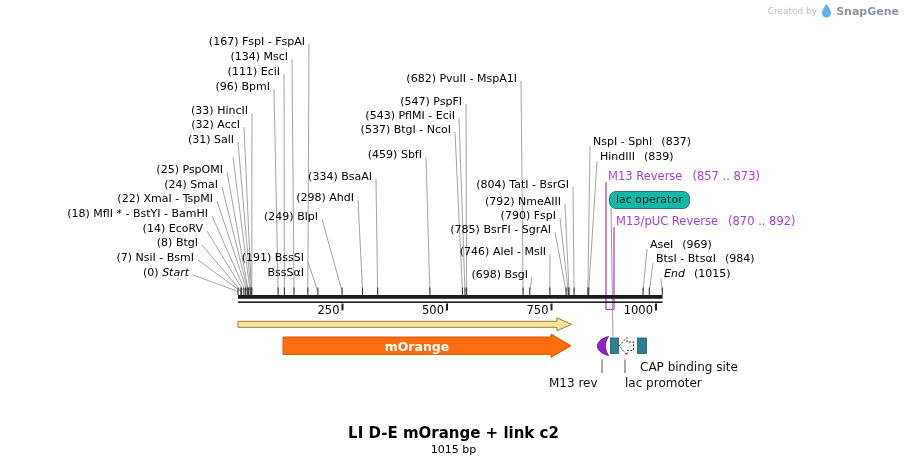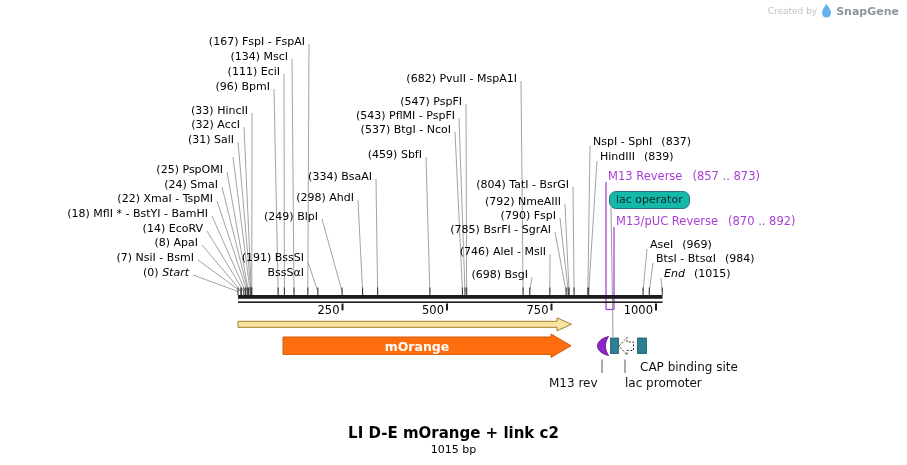--- a/index.html
+++ b/index.html
@@ -156,30 +156,30 @@
     <div class="site-label ra" style="right: 627px; top: 64px;"><span class="pos">(111)</span> <span class="nm">EciI</span></div>
     <div class="site-label ra" style="right: 637px; top: 79px;"><span class="pos">(96)</span> <span class="nm">BpmI</span></div>
     <div class="site-label ra" style="right: 659px; top: 103px;"><span class="pos">(33)</span> <span class="nm">HincII</span></div>
     <div class="site-label ra" style="right: 667px; top: 117px;"><span class="pos">(32)</span> <span class="nm">AccI</span></div>
     <div class="site-label ra" style="right: 673px; top: 132px;"><span class="pos">(31)</span> <span class="nm">SalI</span></div>
     <div class="site-label ra" style="right: 684px; top: 162px;"><span class="pos">(25)</span> <span class="nm">PspOMI</span></div>
     <div class="site-label ra" style="right: 689px; top: 177px;"><span class="pos">(24)</span> <span class="nm">SmaI</span></div>
     <div class="site-label ra" style="right: 694px; top: 191px;"><span class="pos">(22)</span> <span class="nm">XmaI - TspMI</span></div>
     <div class="site-label ra" style="right: 699px; top: 206px;"><span class="pos">(18)</span> <span class="nm">MflI * - BstYI - BamHI</span></div>
     <div class="site-label ra" style="right: 704px; top: 221px;"><span class="pos">(14)</span> <span class="nm">EcoRV</span></div>
-    <div class="site-label ra" style="right: 709px; top: 235px;"><span class="pos">(8)</span> <span class="nm">ApaI</span></div>
+    <div class="site-label ra" style="right: 709px; top: 235px;"><span class="pos">(8)</span> <span class="nm">BtgI</span></div>
     <div class="site-label ra" style="right: 713px; top: 250px;"><span class="pos">(7)</span> <span class="nm">NsiI - BsmI</span></div>
     <div class="site-label ital ra" style="right: 718px; top: 265px;"><span class="pos">(0)</span> <span class="nm">Start</span></div>
     <div class="site-label ra" style="right: 603px; top: 250px;"><span class="pos">(191)</span> <span class="nm">BssSI</span><div><span class="nm">BssSαI</span></div></div>
     <div class="site-label ra" style="right: 589px; top: 209px; margin-left: 47px;"><span class="pos">(249)</span> <span class="nm">BlpI</span></div>
     <div class="site-label ra" style="right: 553px; top: 190px;"><span class="pos">(298)</span> <span class="nm">AhdI</span></div>
     <div class="site-label ra" style="right: 535px; top: 169px;"><span class="pos">(334)</span> <span class="nm">BsaAI</span></div>
     <div class="site-label ra" style="right: 485px; top: 147px;"><span class="pos">(459)</span> <span class="nm">SbfI</span></div>
     <div class="site-label ra" style="right: 456px; top: 122px;"><span class="pos">(537)</span> <span class="nm">BtgI - NcoI</span></div>
-    <div class="site-label ra" style="right: 452px; top: 108px;"><span class="pos">(543)</span> <span class="nm">PflMI - PspFI</span></div>
+    <div class="site-label ra" style="right: 452px; top: 108px;"><span class="pos">(543)</span> <span class="nm">PflMI - EciI</span></div>
     <div class="site-label ra" style="right: 445px; top: 94px;"><span class="pos">(547)</span> <span class="nm">PspFI</span></div>
     <div class="site-label ra" style="right: 390px; top: 71px;"><span class="pos">(682)</span> <span class="nm">PvuII - MspA1I</span></div>
     <div class="site-label ra" style="right: 379px; top: 267px;"><span class="pos">(698)</span> <span class="nm">BsgI</span></div>
     <div class="site-label ra" style="right: 361px; top: 244px;"><span class="pos">(746)</span> <span class="nm">AleI - MslI</span></div>
     <div class="site-label ra" style="right: 356px; top: 222px;"><span class="pos">(785)</span> <span class="nm">BsrFI - SgrAI</span></div>
     <div class="site-label ra" style="right: 351px; top: 208px;"><span class="pos">(790)</span> <span class="nm">FspI</span></div>
     <div class="site-label ra" style="right: 346px; top: 194px;"><span class="pos">(792)</span> <span class="nm">NmeAIII</span></div>
     <div class="site-label ra" style="right: 338px; top: 177px;"><span class="pos">(804)</span> <span class="nm">TatI - BsrGI</span></div>
     <div class="site-label" style="left: 593px; top: 134px;"><span class="nm">NspI - SphI</span><span class="pos-r">(837)</span></div>
     <div class="site-label" style="left: 600px; top: 149px;"><span class="nm">HindIII</span><span class="pos-r">(839)</span></div>

